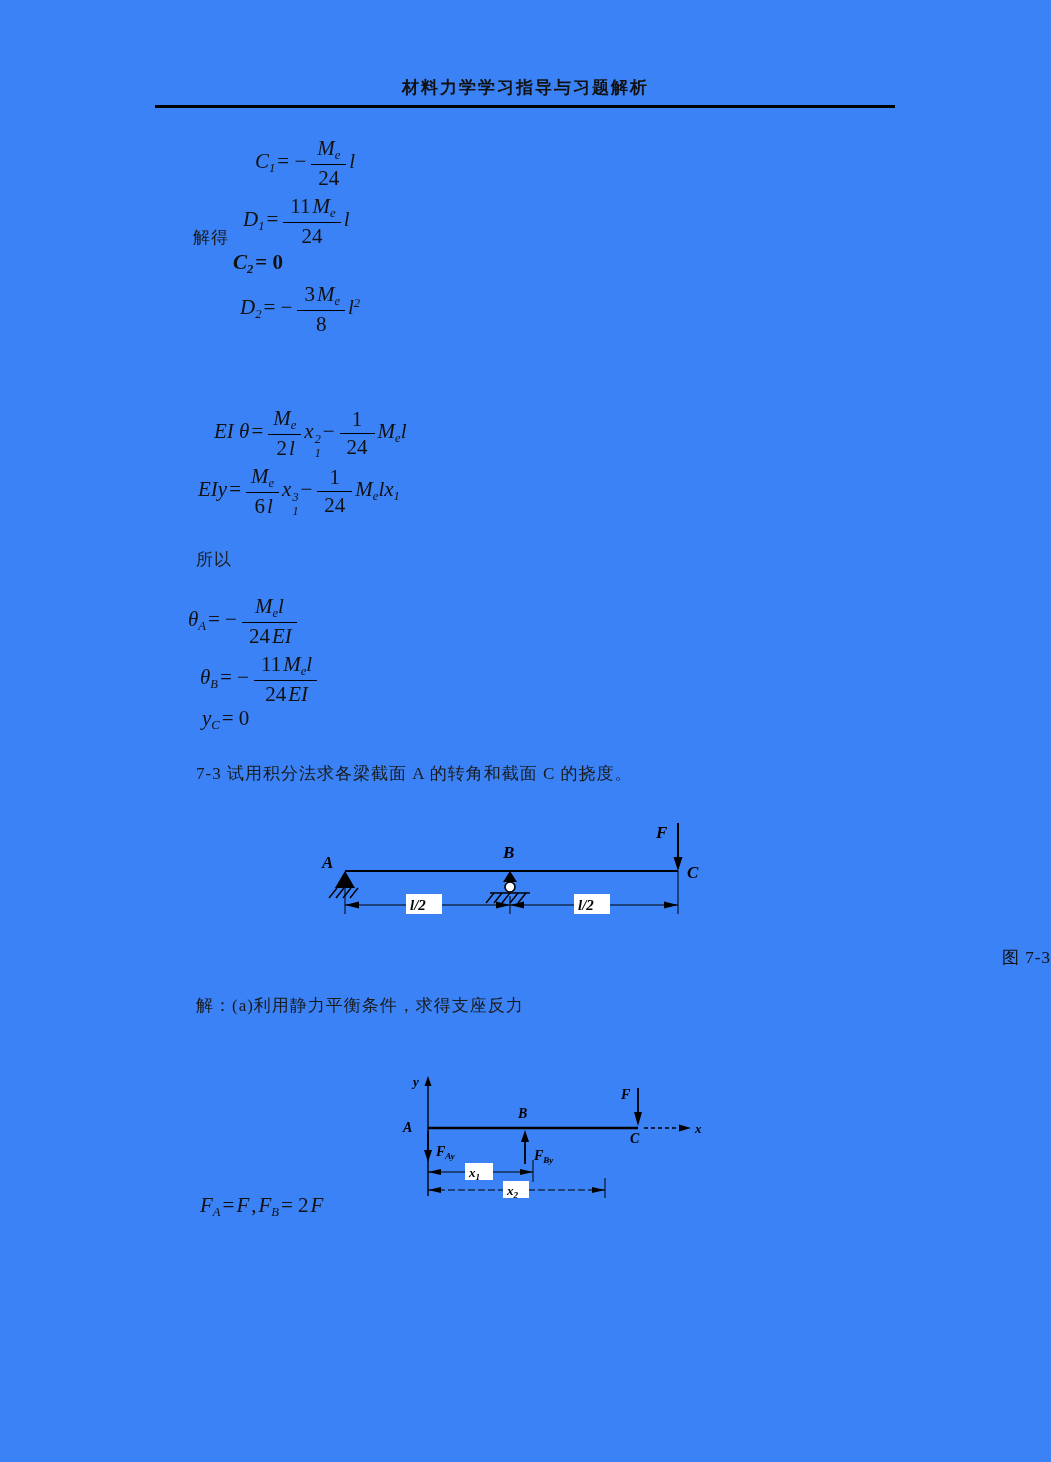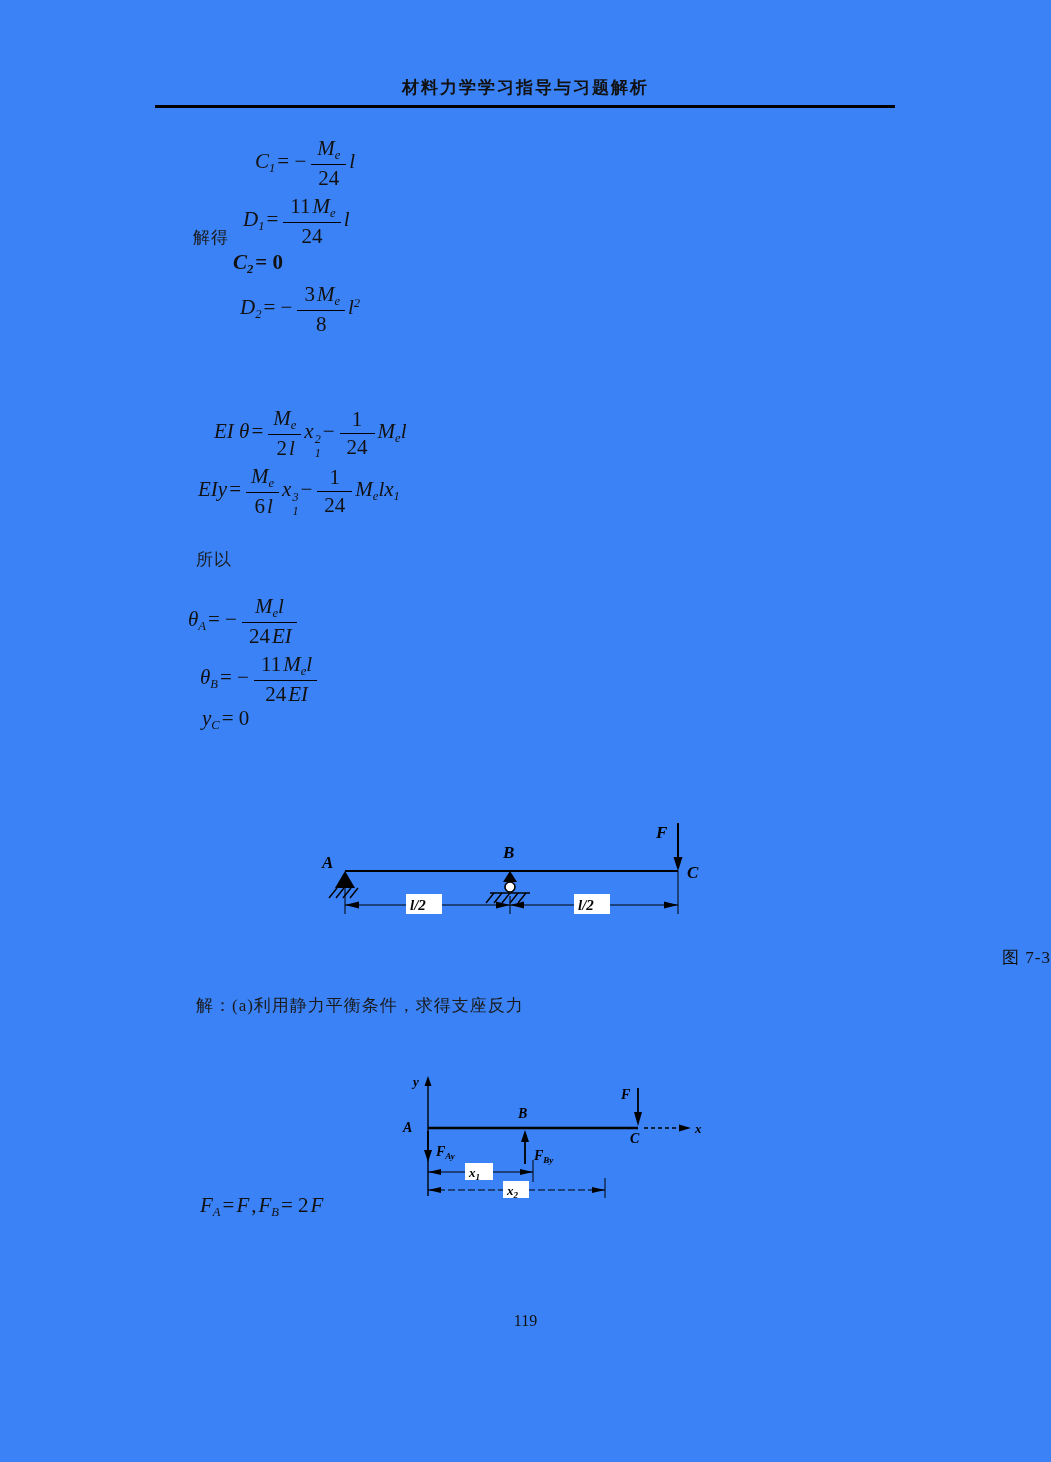--- a/index.html
+++ b/index.html
@@ -50,20 +50,21 @@
           <span>3</span>
           <span>1</span>
         </span></span><span class="mo">−</span><span class="frac"><span class="num"><span class="mo">1</span></span><span class="den"><span class="mo">24</span></span></span><span class="mv">M<sub>e</sub></span><span class="mv">lx<sub>1</sub></span></div>
 
   <div class="abs cjk" style="left:196px;top:548px;">所以</div>
 
   <div class="abs math" style="left:188px;top:594px;"><span class="mv">θ<sub>A</sub></span><span class="mo">= −</span><span class="frac"><span class="num"><span class="mv">M<sub>e</sub></span><span class="mv">l</span></span><span class="den"><span class="mo">24</span><span class="mv">EI</span></span></span></div>
   <div class="abs math" style="left:200px;top:652px;"><span class="mv">θ<sub>B</sub></span><span class="mo">= −</span><span class="frac"><span class="num"><span class="mo">11</span><span class="mv">M<sub>e</sub></span><span class="mv">l</span></span><span class="den"><span class="mo">24</span><span class="mv">EI</span></span></span></div>
   <div class="abs math" style="left:202px;top:706px;"><span class="mv">y<sub>C</sub></span><span class="mo">= 0</span></div>
 
+  <div class="abs cjk" style="left:196px;top:762px;">7-3 试用积分法求各梁截面 A 的转角和截面 C 的挠度。</div>
 
   <div class="abs" style="left:318px;top:810px;">
     <svg width="392" height="120" viewBox="0 0 392 120">
 
       <line x1="27" y1="61" x2="360" y2="61" stroke="#000" stroke-width="2"></line>
 
       <path d="M27,61 L17,78 L37,78 Z" fill="#000"></path>
       <g stroke="#000" stroke-width="1.4">
         <line x1="11" y1="88" x2="19" y2="78"></line>
           <line x1="18" y1="88" x2="26" y2="78"></line>
@@ -157,15 +158,14 @@
       <text x="226" y="31" font-size="14" class="svg-it">F</text>
       <text x="41" y="88" font-size="14"><tspan class="svg-it">F</tspan><tspan class="svgsub" dy="3">Ay</tspan></text>
       <text x="139" y="92" font-size="14"><tspan class="svg-it">F</tspan><tspan class="svgsub" dy="3">By</tspan></text>
       <text x="74" y="109" font-size="13"><tspan class="svg-it">x</tspan><tspan class="svgsub" dy="3">1</tspan></text>
       <text x="112" y="127" font-size="13"><tspan class="svg-it">x</tspan><tspan class="svgsub" dy="3">2</tspan></text>
     </svg>
   </div>
 
   <div class="abs math" style="left:200px;top:1193px;"><span class="mv">F<sub>A</sub></span><span class="mo">=</span><span class="mv">F</span><span class="mo">,</span><span class="mv">F<sub>B</sub></span><span class="mo">= 2</span><span class="mv">F</span></div>
 
-  <div class="abs pageno" style="top:1312px;">119</div>
 
 </div>
 
 </body></html>

